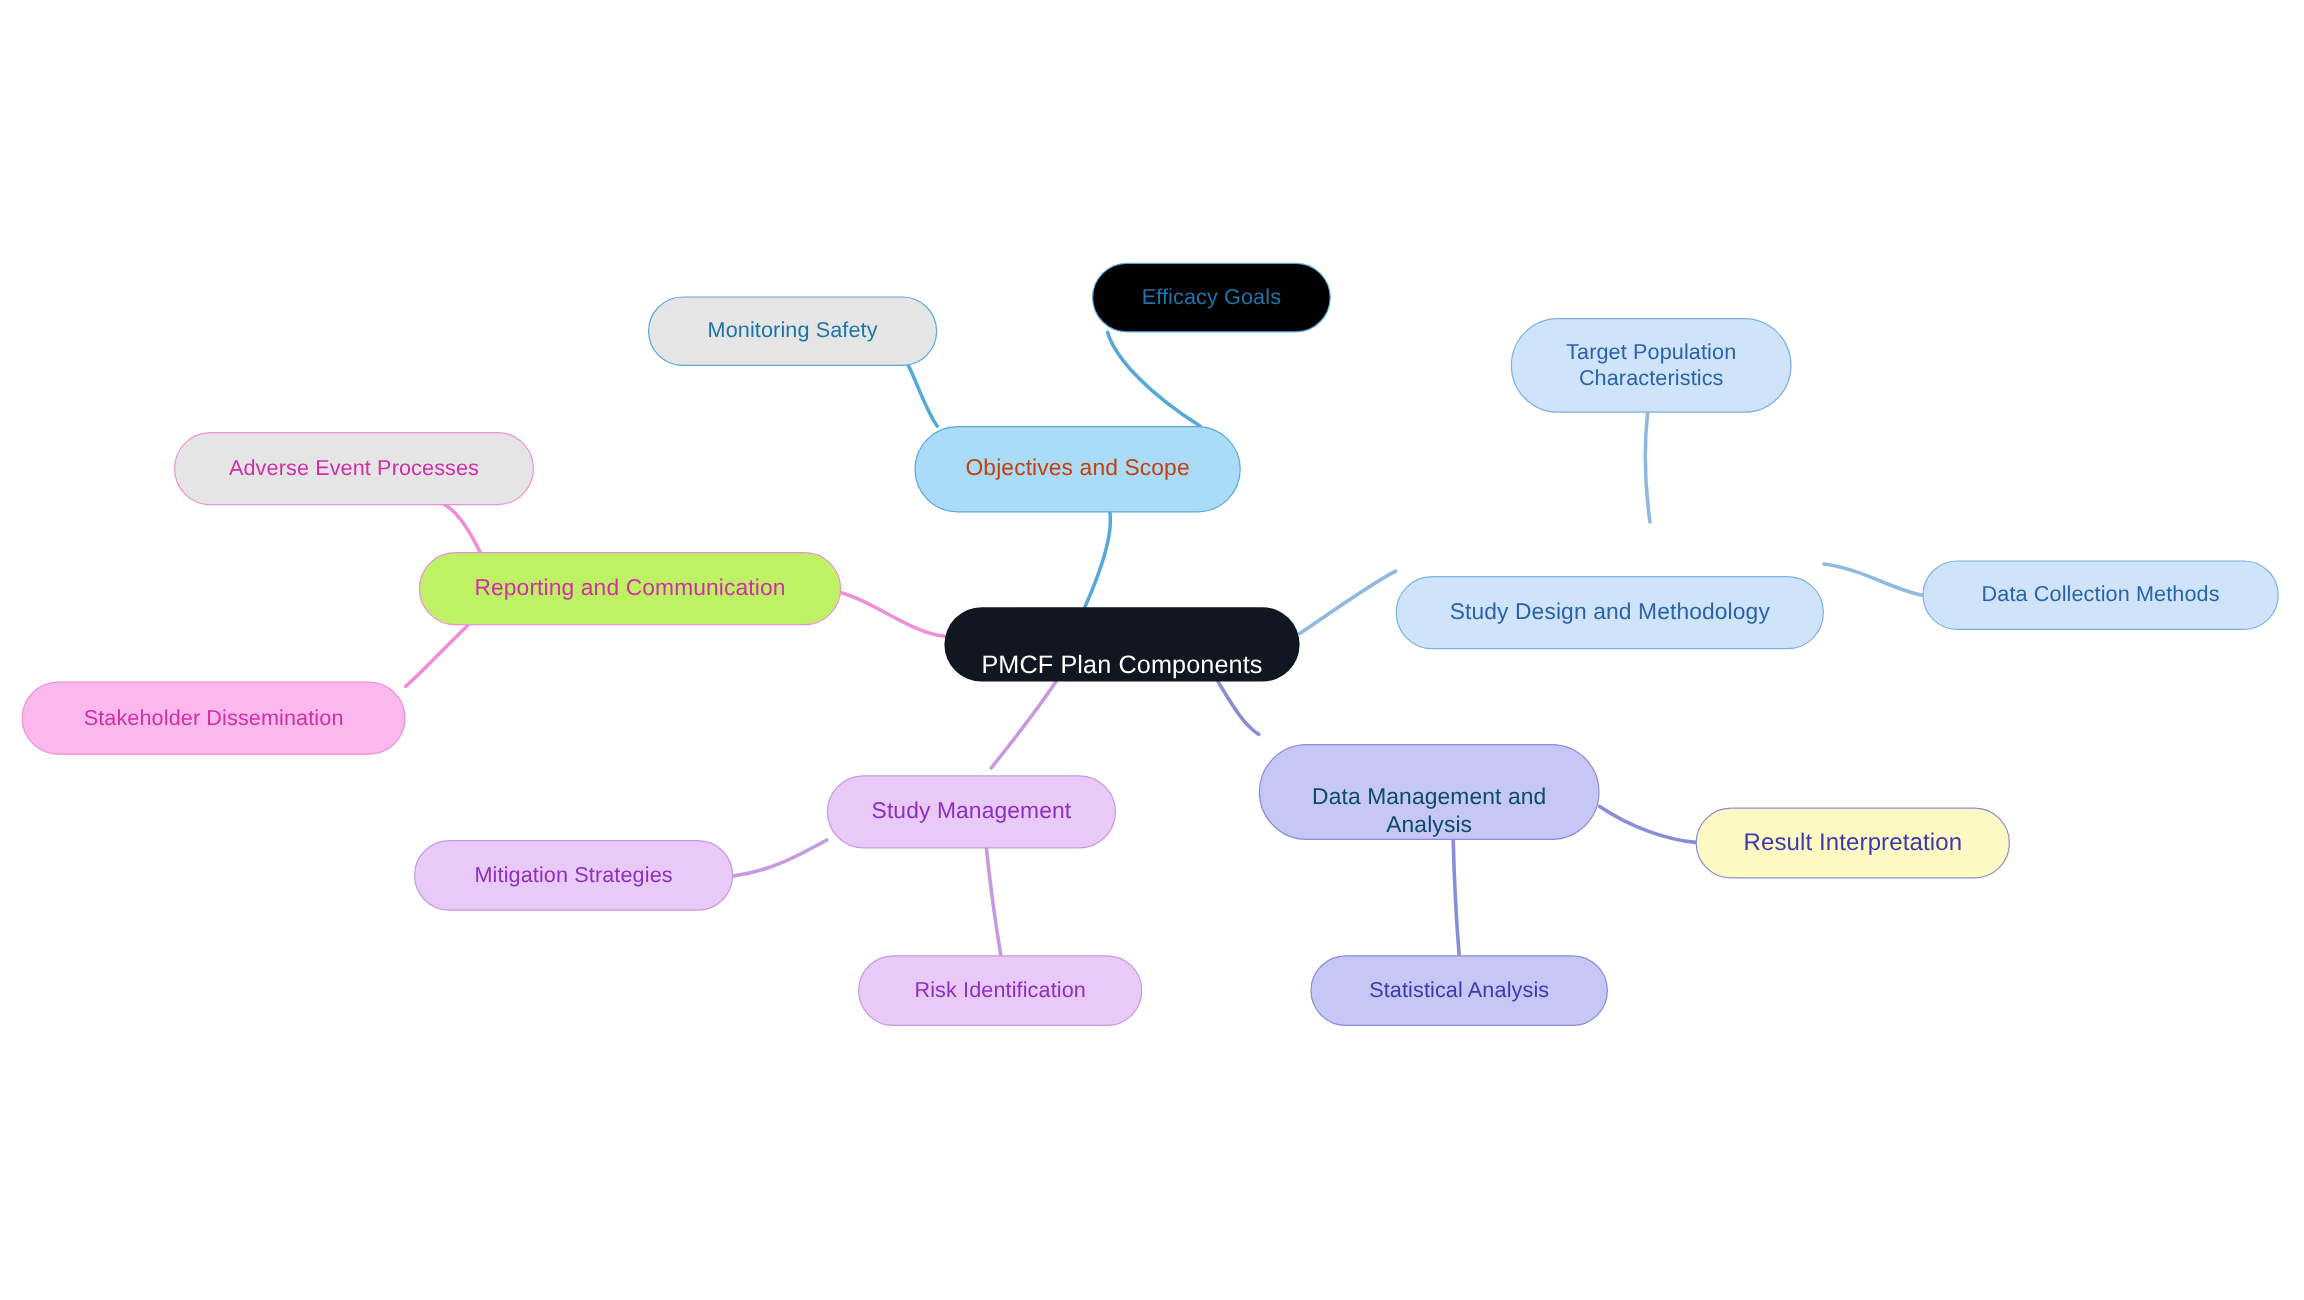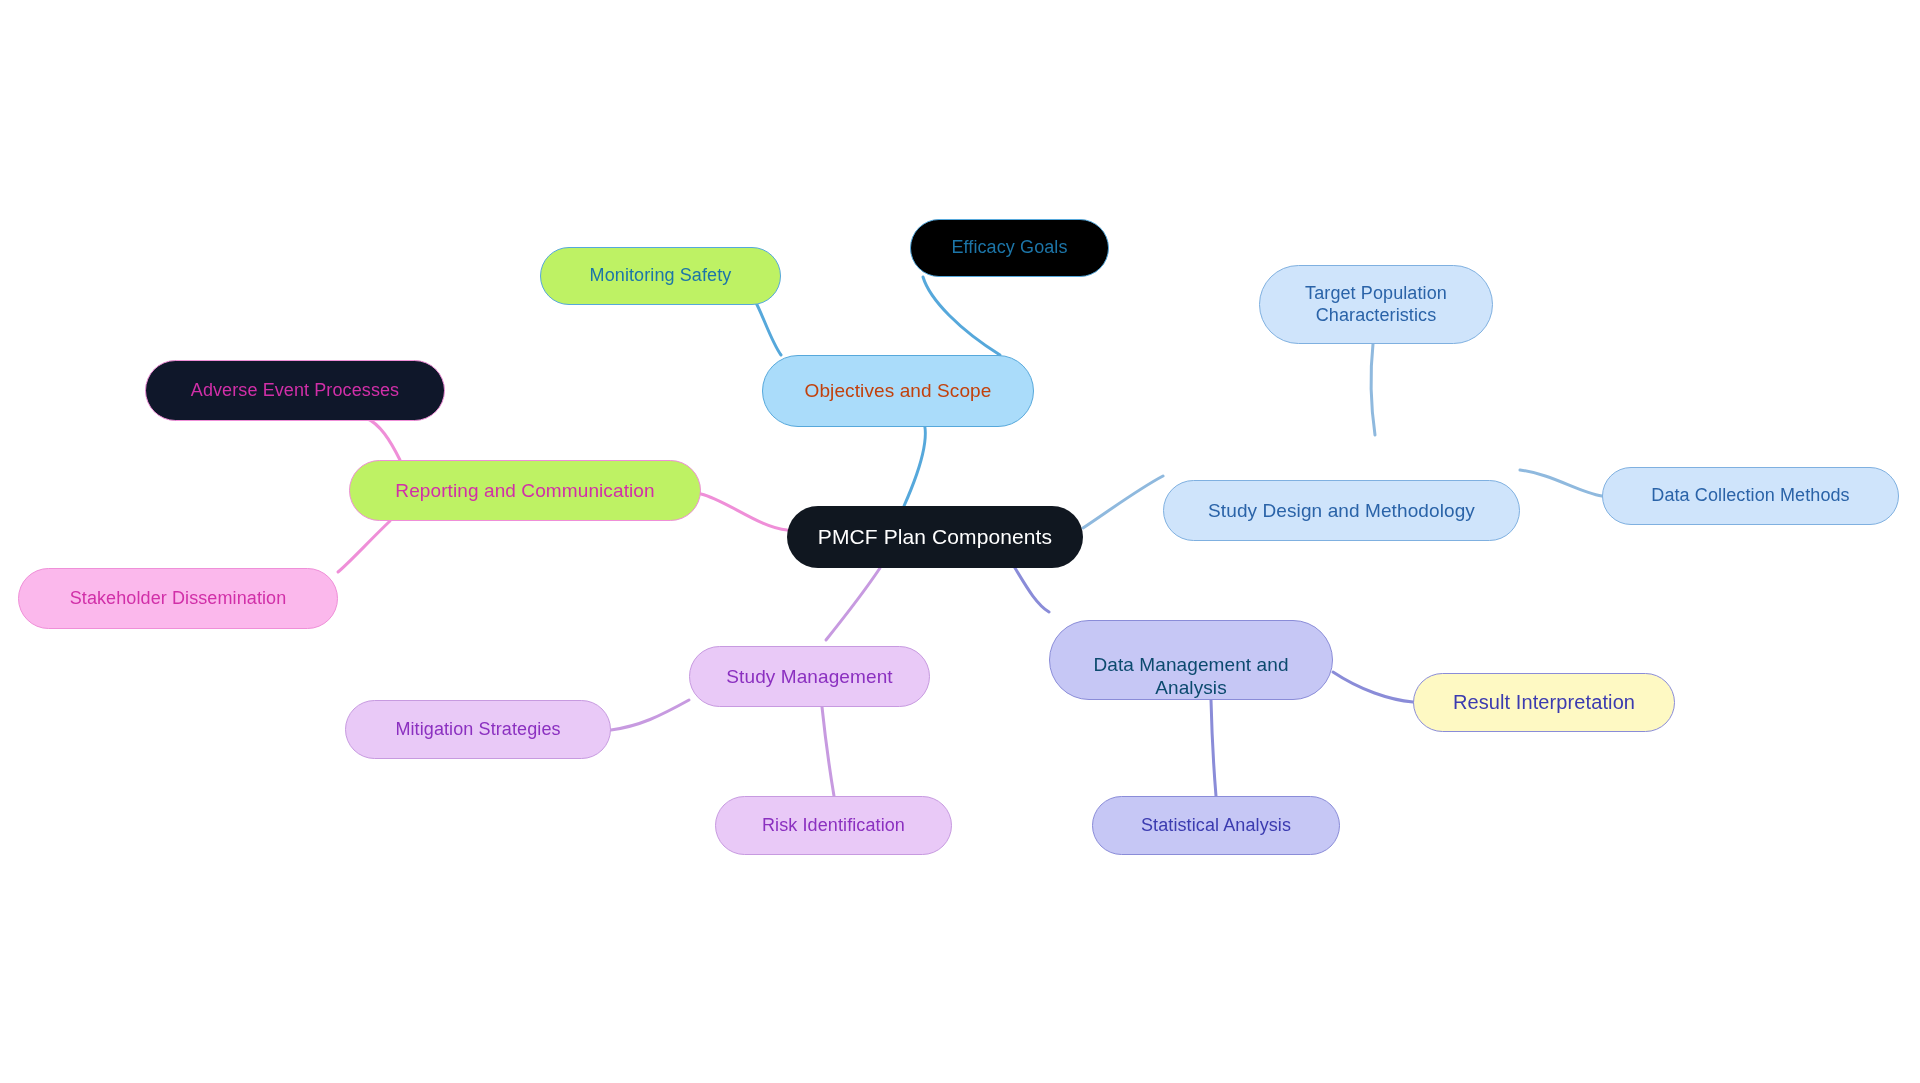--- a/index.html
+++ b/index.html
@@ -63,32 +63,32 @@
       <path d="M 1333 672 C 1360 690 1390 700 1413 702" fill="none" stroke="#8a8cd8" stroke-width="3" stroke-linecap="round"></path>
       <path d="M 1211 700 C 1212 740 1214 772 1216 796" fill="none" stroke="#8a8cd8" stroke-width="3" stroke-linecap="round"></path>
       <path d="M 880 568 C 864 592 842 620 826 640" fill="none" stroke="#c79ae0" stroke-width="3" stroke-linecap="round"></path>
       <path d="M 689 700 C 660 716 640 726 611 730" fill="none" stroke="#c79ae0" stroke-width="3" stroke-linecap="round"></path>
       <path d="M 822 707 C 826 745 830 772 834 796" fill="none" stroke="#c79ae0" stroke-width="3" stroke-linecap="round"></path>
       <path d="M 787 530 C 760 528 726 500 701 494" fill="none" stroke="#ef8fd8" stroke-width="3" stroke-linecap="round"></path>
       <path d="M 400 460 C 390 440 380 424 366 418" fill="none" stroke="#ef8fd8" stroke-width="3" stroke-linecap="round"></path>
       <path d="M 390 521 C 370 540 350 562 338 572" fill="none" stroke="#ef8fd8" stroke-width="3" stroke-linecap="round"></path>
     </svg>
   <div id="node-layer">
-      <div class="node root" style="left: 787px; top: 506px; width: 296px; height: 62px; background: rgb(16, 23, 32); border-color: rgb(16, 23, 32); color: rgb(255, 255, 255); font-size: 21px;"><span>PMCF Plan Components</span></div>
+      <div class="node root" style="left: 787px; top: 506px; width: 296px; height: 62px; background: rgb(16, 23, 32); border-color: rgb(16, 23, 32); color: rgb(255, 255, 255); font-size: 21px; align-items: flex-end;"><span>PMCF Plan Components</span></div>
       <div class="node" style="left: 762px; top: 355px; width: 272px; height: 72px; background: rgb(170, 220, 250); border-color: rgb(86, 168, 219); color: #c2410c; font-size: 19px;"><span>Objectives and Scope</span></div>
-      <div class="node" style="left: 540px; top: 247px; width: 241px; height: 58px; background: #bef264; border-color: rgb(86, 168, 219); color: rgb(28, 117, 168); font-size: 18px;"><span>Monitoring Safety</span></div>
+      <div class="node" style="left: 540px; top: 247px; width: 241px; height: 58px; background: #e5e5e5; border-color: rgb(86, 168, 219); color: rgb(28, 117, 168); font-size: 18px;"><span>Monitoring Safety</span></div>
       <div class="node" style="left: 910px; top: 219px; width: 199px; height: 58px; background: #000000; border-color: rgb(86, 168, 219); color: rgb(28, 117, 168); font-size: 18px;"><span>Efficacy Goals</span></div>
       <div class="node" style="left: 1163px; top: 435px; width: 357px; height: 61px; background: rgb(207, 228, 251); border-color: rgb(127, 176, 224); color: rgb(42, 99, 168); font-size: 19px; margin-top: 45px;"><span>Study Design and Methodology</span></div>
       <div class="node" style="left: 1259px; top: 265px; width: 234px; height: 79px; background: rgb(207, 228, 251); border-color: rgb(127, 176, 224); color: rgb(42, 99, 168); font-size: 18px;"><span>Target Population
 Characteristics</span></div>
       <div class="node" style="left: 1602px; top: 467px; width: 297px; height: 58px; background: rgb(207, 228, 251); border-color: rgb(127, 176, 224); color: rgb(42, 99, 168); font-size: 18px;"><span>Data Collection Methods</span></div>
       <div class="node" style="left: 1049px; top: 620px; width: 284px; height: 80px; background: rgb(198, 199, 245); border-color: rgb(138, 140, 216); color: #0c4a6e; font-size: 19px; align-items: flex-end;"><span>Data Management and
 Analysis</span></div>
       <div class="node" style="left: 1413px; top: 673px; width: 262px; height: 59px; background: #fef9c3; border-color: rgb(138, 140, 216); color: rgb(59, 59, 176); font-size: 20px;"><span>Result Interpretation</span></div>
       <div class="node" style="left: 1092px; top: 796px; width: 248px; height: 59px; background: rgb(198, 199, 245); border-color: rgb(138, 140, 216); color: rgb(59, 59, 176); font-size: 18px;"><span>Statistical Analysis</span></div>
       <div class="node" style="left: 689px; top: 646px; width: 241px; height: 61px; background: rgb(233, 201, 247); border-color: rgb(199, 154, 224); color: rgb(139, 48, 192); font-size: 19px;"><span>Study Management</span></div>
       <div class="node" style="left: 345px; top: 700px; width: 266px; height: 59px; background: rgb(233, 201, 247); border-color: rgb(199, 154, 224); color: rgb(139, 48, 192); font-size: 18px;"><span>Mitigation Strategies</span></div>
       <div class="node" style="left: 715px; top: 796px; width: 237px; height: 59px; background: rgb(233, 201, 247); border-color: rgb(199, 154, 224); color: rgb(139, 48, 192); font-size: 18px;"><span>Risk Identification</span></div>
       <div class="node" style="left: 349px; top: 460px; width: 352px; height: 61px; background: #bef264; border-color: rgb(239, 143, 216); color: rgb(209, 47, 168); font-size: 19px;"><span>Reporting and Communication</span></div>
-      <div class="node" style="left: 145px; top: 360px; width: 300px; height: 61px; background: #0f172a; border-color: rgb(239, 143, 216); color: rgb(209, 47, 168); font-size: 18px;"><span>Adverse Event Processes</span></div>
+      <div class="node" style="left: 145px; top: 360px; width: 300px; height: 61px; background: #e5e5e5; border-color: rgb(239, 143, 216); color: rgb(209, 47, 168); font-size: 18px;"><span>Adverse Event Processes</span></div>
       <div class="node" style="left: 18px; top: 568px; width: 320px; height: 61px; background: rgb(251, 184, 236); border-color: rgb(239, 143, 216); color: rgb(209, 47, 168); font-size: 18px;"><span>Stakeholder Dissemination</span></div>
     </div>
 </div>
 
 </body></html>

